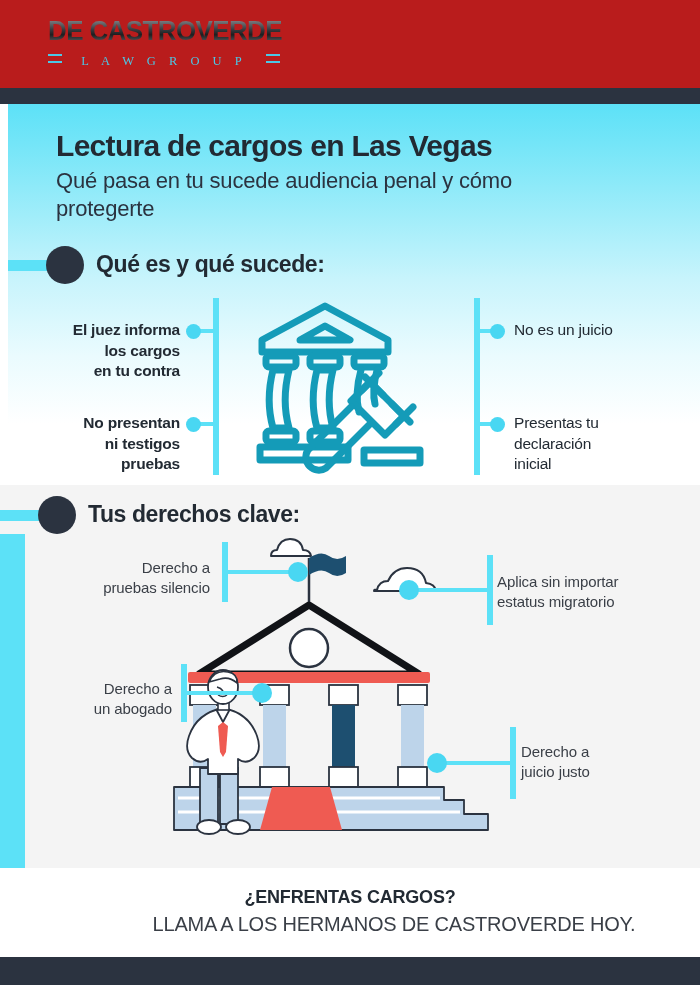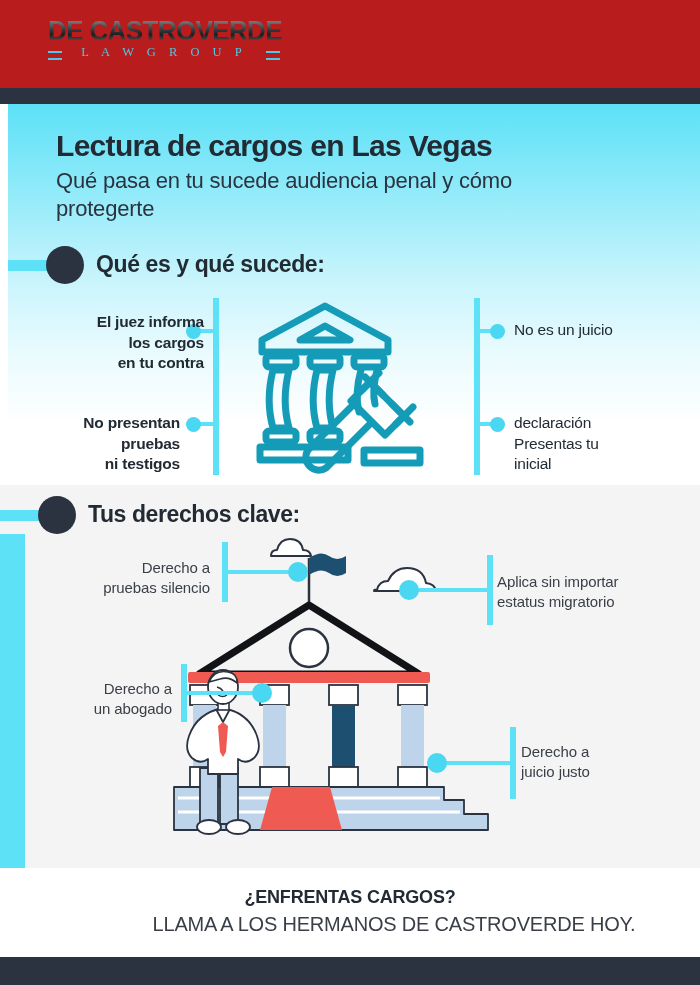--- a/index.html
+++ b/index.html
@@ -37,22 +37,23 @@
     background: linear-gradient(180deg, #8f9094 0%, #3a3c40 42%, #1d1e20 62%, #6d6f73 100%);
     -webkit-background-clip: text;
     background-clip: text;
     color: transparent;
     white-space: nowrap;
     transform: scaleX(0.96);
     transform-origin: left center;
   }
   .logo-sub-row {
     display: flex;
-    align-items: flex-end;
+    align-items: flex-start;
     gap: 19px;
+    margin-top: 9px;
     width: 232px;
   }
   .logo-dash {
     flex: 1 1 auto;
     height: 5px;
     border-top: 2px solid #4cc8e6;
     border-bottom: 2px solid #4cc8e6;
   }
   .logo-sub {
     font-size: 12.5px;
@@ -274,45 +275,45 @@
     <span class="dot"></span>
     <span class="label">Qué es y qué sucede:</span>
   </div>
 </div>
 
 <div class="s1-rail-left"></div>
 <div class="s1-rail-right"></div>
 
 <div class="s1-conn" style="left:196px; top:329px; width:20px;"></div>
 <div class="s1-dot" style="left:186px; top:324px;"></div>
-<div class="s1-lab-left" style="left:0px; top:312px; width:180px;padding-left:24px;">
+<div class="s1-lab-left" style="left:0px; top:320px; width:180px;">
   <div>El juez informa</div>
   <div>los cargos</div>
   <div>en tu contra</div>
 </div>
 
 <div class="s1-conn" style="left:196px; top:422px; width:20px;"></div>
 <div class="s1-dot" style="left:186px; top:417px;"></div>
 <div class="s1-lab-left" style="left:0px; top:413px; width:180px;">
   <div>No presentan</div>
+  <div>ni testigos</div>
   <div>pruebas</div>
-  <div>ni testigos</div>
 </div>
 
 <div class="s1-conn" style="left:478px; top:329px; width:18px;"></div>
 <div class="s1-dot" style="left:490px; top:324px;"></div>
 <div class="s1-lab-right" style="left:514px; top:320px; width:180px;">
   <div>No es un juicio</div>
 </div>
 
 <div class="s1-conn" style="left:478px; top:422px; width:18px;"></div>
 <div class="s1-dot" style="left:490px; top:417px;"></div>
 <div class="s1-lab-right" style="left:514px; top:413px; width:180px;">
+  <div>Presentas tu</div>
   <div>declaración</div>
-  <div>Presentas tu</div>
   <div>inicial</div>
 </div>
 
 <div class="court-gavel-icon">
 <svg width="180" height="175" viewBox="0 0 180 175" fill="none" xmlns="http://www.w3.org/2000/svg">
   <g stroke="#149bb8" stroke-width="7" stroke-linejoin="round" stroke-linecap="round" fill="none">
 
     <path d="M10 40 L73 6 L136 40 L136 52 L10 52 Z"></path>
     <path d="M48 40 L73 26 L98 40 Z"></path>
 

